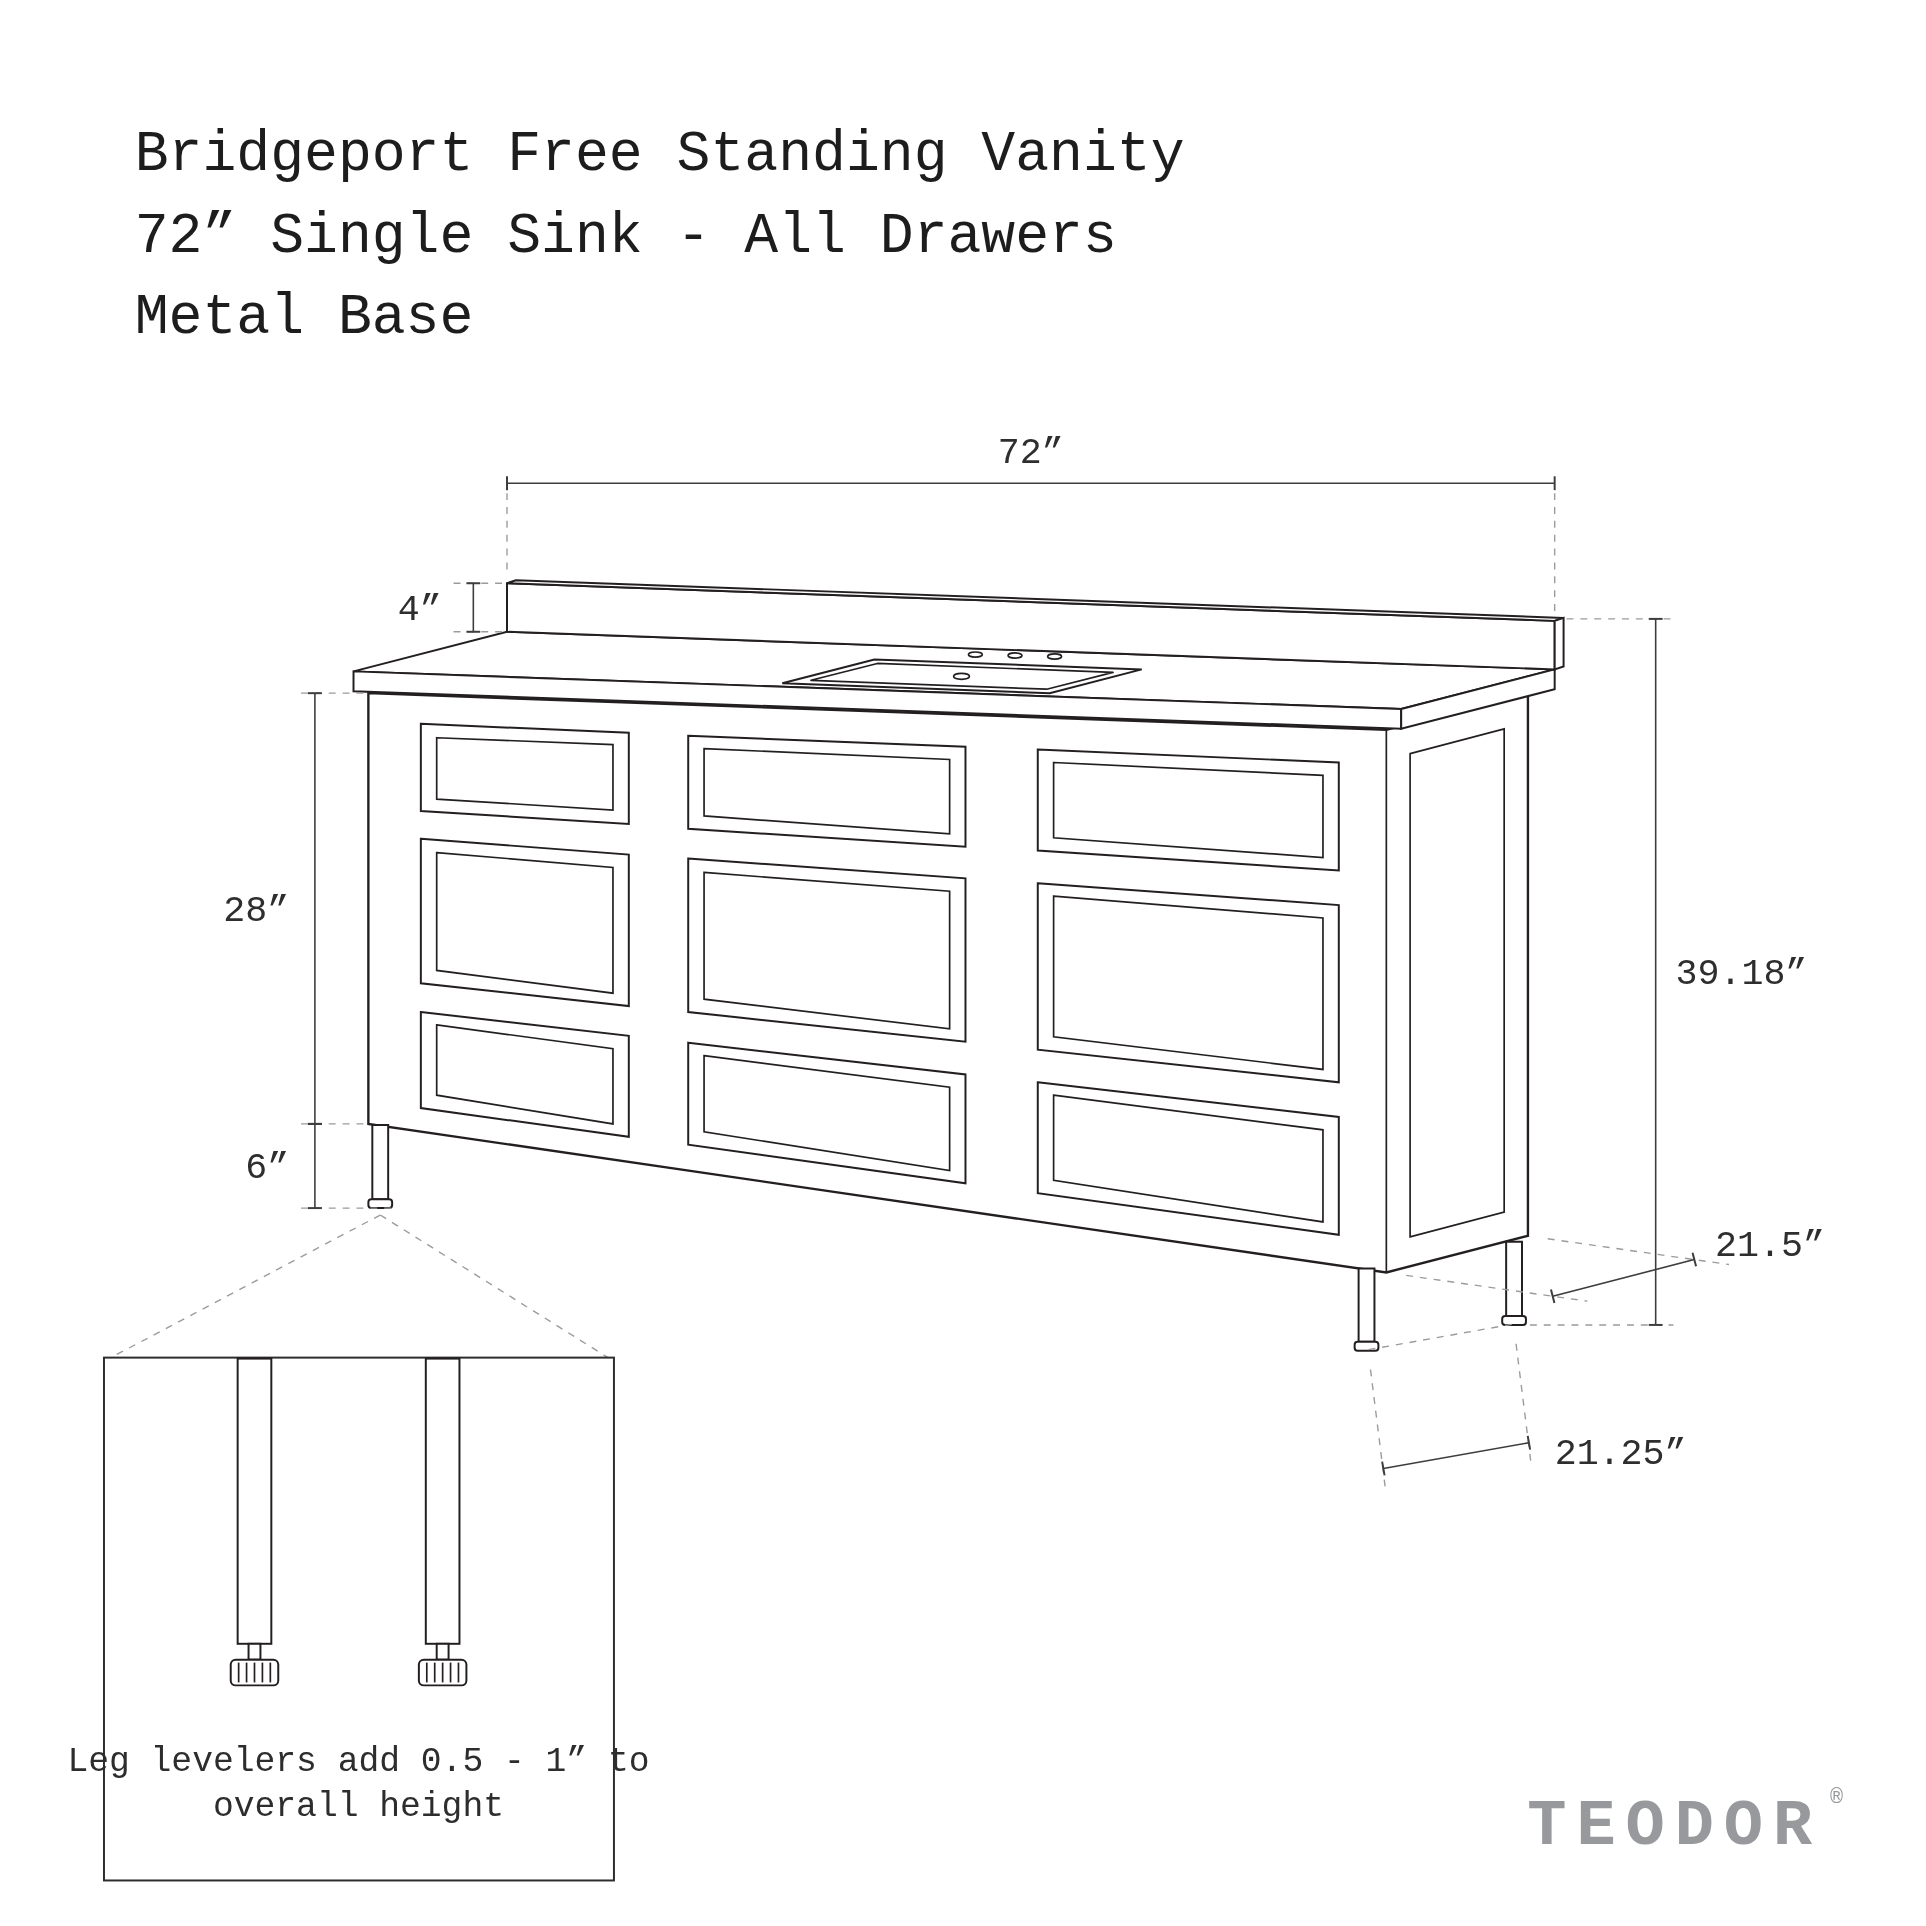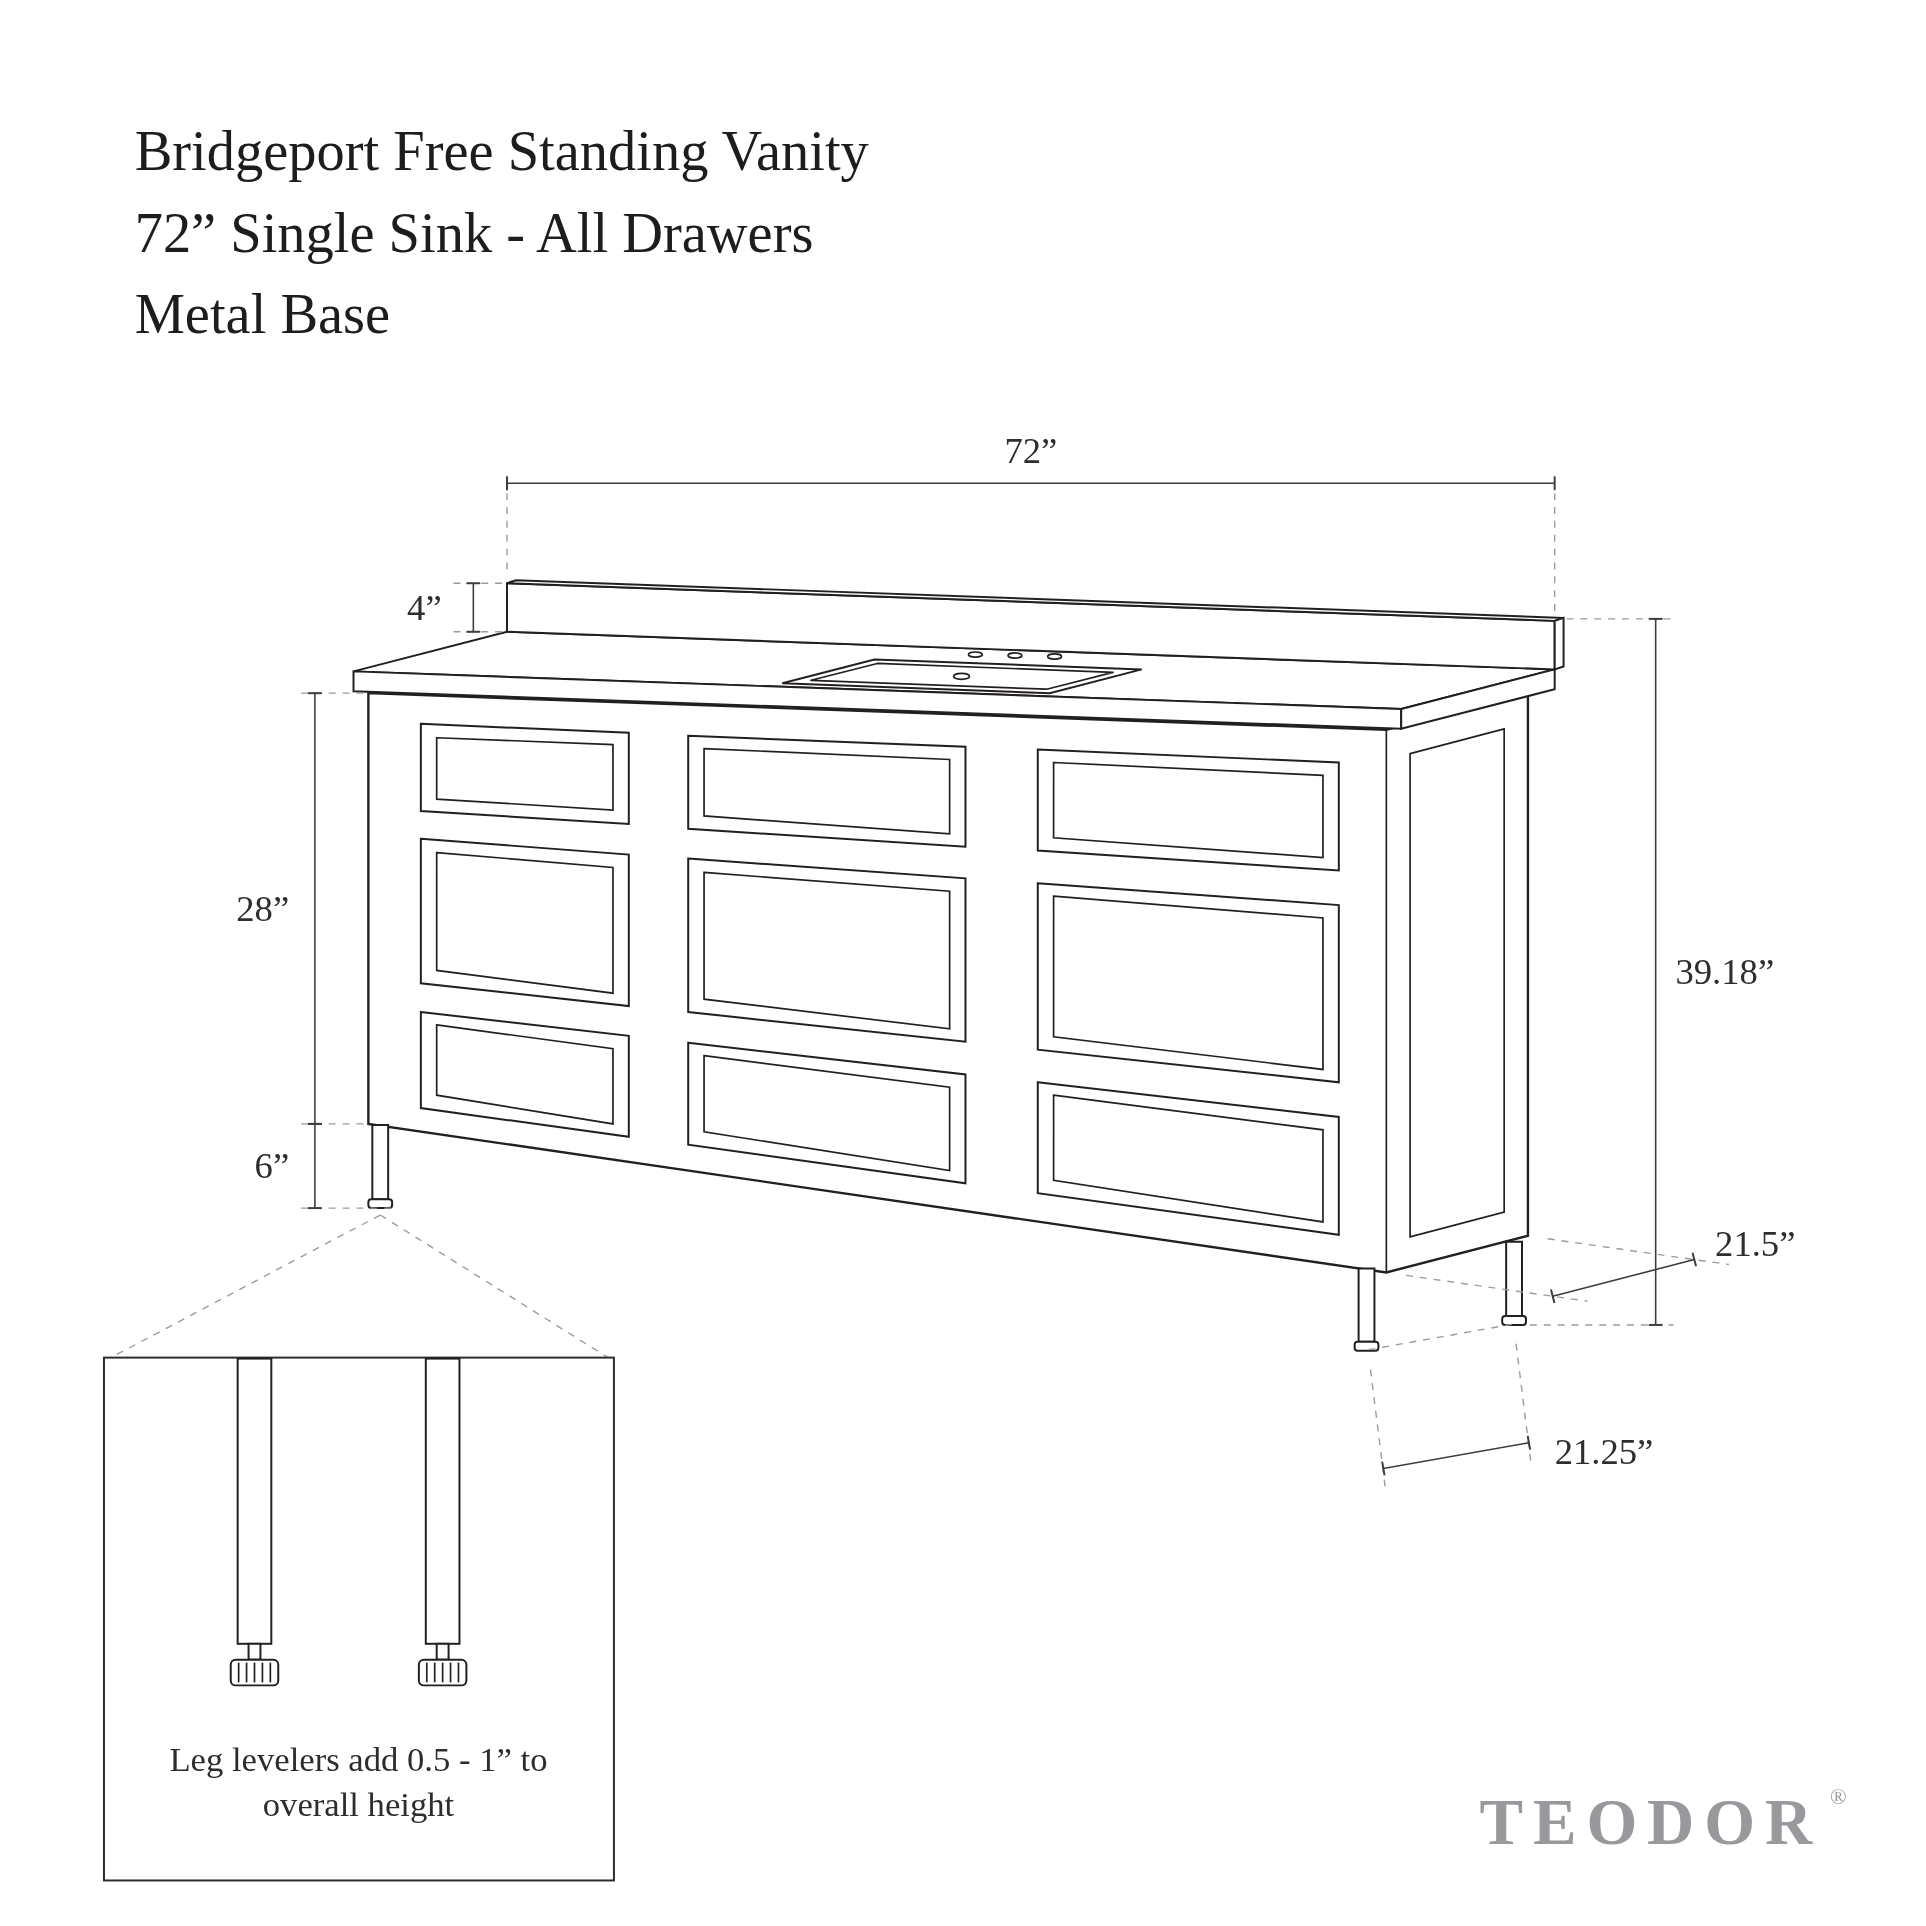--- a/index.html
+++ b/index.html
@@ -1,20 +1,20 @@
 <!DOCTYPE html>
 <html style="--line: #231f20; --dim: #3d3d3d; --dashed: #9b9b9b; --brand: #97999c; --background: #ffffff;"><head>
 <meta charset="utf-8">
 <style>
   html,body{margin:0;padding:0;background:#fff;}
   .page{
     position:relative;
     width:1927px;height:1919px;
     background:var(--background,#ffffff);
-    font-family:Liberation Serif, serif;
+    font-family:Liberation Mono, monospace;
     overflow:hidden;
   }
   svg{display:block;}
   .outline{fill:#ffffff;stroke:var(--line,#231f20);stroke-width:2.4;stroke-linejoin:miter;}
   .face{fill:#ffffff;stroke:var(--line,#231f20);stroke-width:2;stroke-linejoin:miter;}
   .thin{fill:none;stroke:var(--line,#231f20);stroke-width:1.7;}
   .panel{fill:#ffffff;stroke:var(--line,#231f20);stroke-width:1.7;stroke-linejoin:miter;}
   .dimline{fill:none;stroke:var(--dim,#3d3d3d);stroke-width:1.6;}
   .ext{fill:none;stroke:var(--dashed,#9b9b9b);stroke-width:1.4;stroke-dasharray:7 7;}
   .dimtext{font-size:37px;fill:#2e2e2e;}

